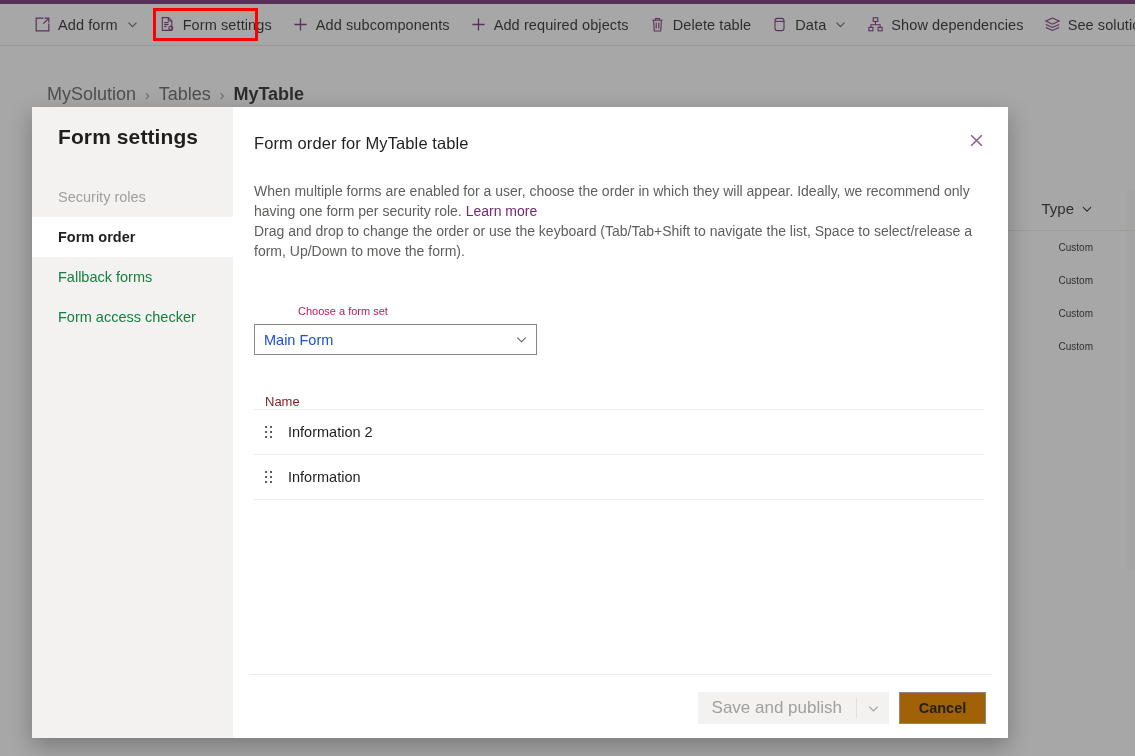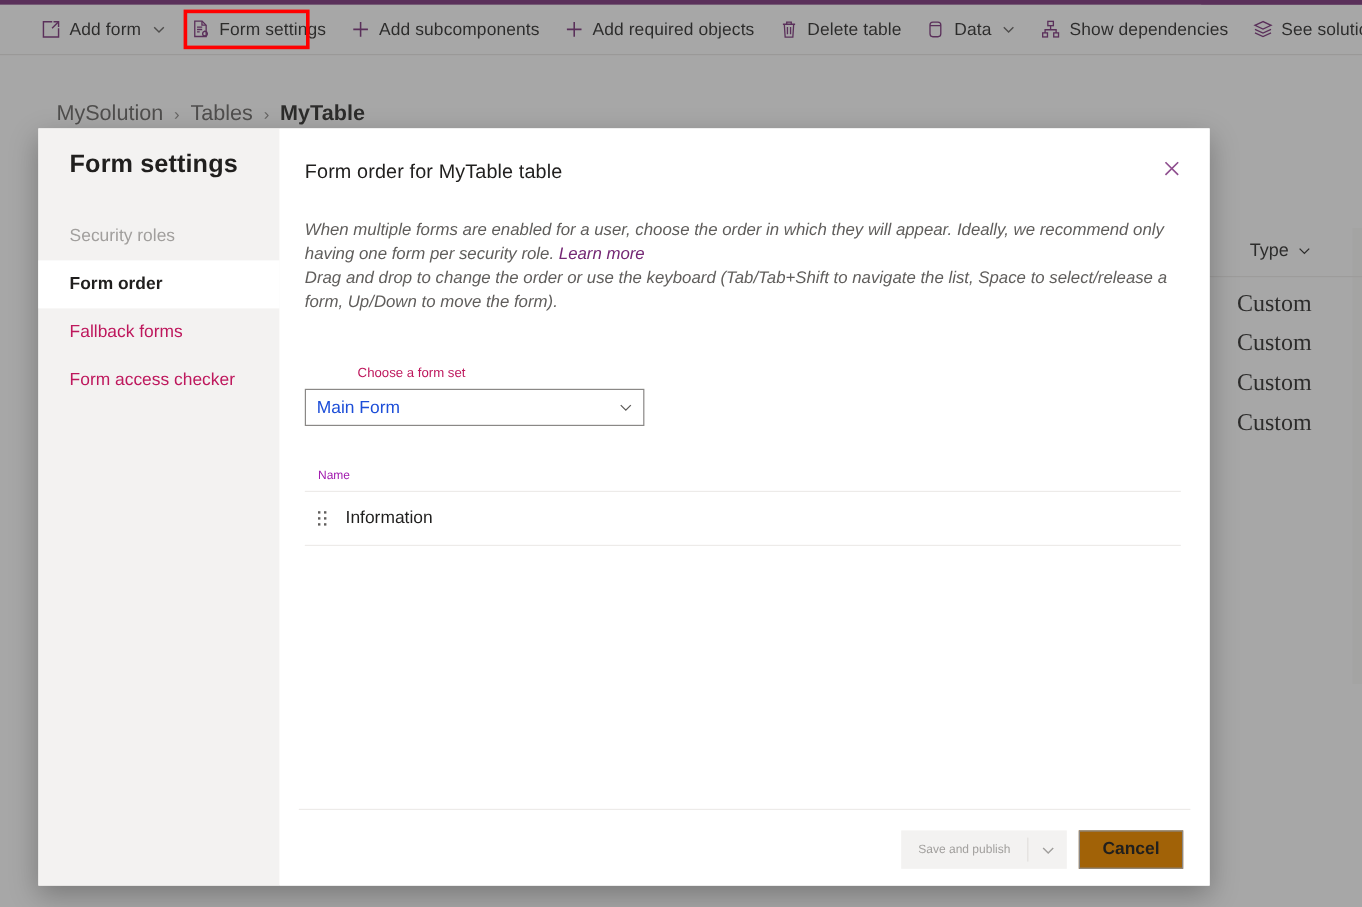--- a/index.html
+++ b/index.html
@@ -85,21 +85,21 @@
     display: flex; align-items: center;
     font-size: 15px; color: #201f1e;
   }
   .bg-th .chev { margin-left: 7px; color: #201f1e; display:inline-flex; }
   .bg-divider {
     position: absolute; top: 40px; left: 0; right: 0;
     height: 1px; background: #edebe9;
   }
   .bg-cell {
     position: absolute; right: 42px;
-    font-size: 20px; color: #201f1e; font-family: Liberation Serif, serif;
+    font-size: 10px; color: #201f1e;
   }
   .bg-right-rail {
     position: absolute; top: 190px; right: 0;
     width: 8px; height: 380px;
     background: #faf9f8;
   }
 
   
   .overlay {
     position: absolute; top: 0; left: 0;
@@ -126,21 +126,21 @@
   .dlg-nav-title {
     font-size: 21px; font-weight: bold; color: #201f1e;
     padding: 0 0 0 26px; margin-bottom: 28px;
     letter-spacing: .1px;
   }
   .nav-item {
     height: 40px;
     display: flex; align-items: center;
     padding-left: 26px;
     font-size: 14.5px;
-    color: #be185d;
+    color: #15803d;
     cursor: pointer;
   }
   .nav-item.disabled { color: #a19f9d; cursor: default; align-items: center; }
   .nav-item.selected {
     background: #ffffff;
     font-weight: bold;
     color: #201f1e;
   }
 
   
@@ -164,21 +164,20 @@
     display: flex; align-items: center; justify-content: center;
     color: #8f4f8f; cursor: pointer;
   }
 
   .dlg-body { padding: 0 21px; }
   .dlg-desc {
     margin-top: 25px;
     font-size: 14px; color: #605e5c;
     line-height: 20px;
     max-width: 730px;
-    font-style: italic;
   }
   .dlg-desc a { color: #742774; text-decoration: none; cursor: pointer; }
 
   .field-label {
     margin-top: 44px;
     font-size: 11px; color: #be185d; margin-left: 44px;
   }
   .combo {
     margin-top: 7px;
     width: 283px; height: 31px;
@@ -188,23 +187,23 @@
     padding: 0 8px 0 9px;
     cursor: pointer;
   }
   .combo-value { flex: 1 1 auto; font-size: 14.5px; color: #1d4ed8; }
   .combo-chev { width: 13px; height: 13px; color: #605e5c; display:inline-flex; }
 
   
   .order-list { margin-top: 28px; width: 730px; }
   .ol-head {
     height: 27px;
-    display: flex; align-items: center;
+    display: flex; align-items: flex-end;
     padding-left: 11px;
-    font-size: 10px; color: #a21caf;
+    font-size: 13px; color: #7f1d1d;
     border-bottom: 1px solid #edebe9;
   }
   .ol-row {
     height: 45px;
     display: flex; align-items: center;
     padding-left: 11px;
     border-bottom: 1px solid #edebe9;
     cursor: grab;
   }
   .grip {
@@ -233,21 +232,21 @@
     display: flex; align-items: center;
   }
   .split-btn {
     display: flex; align-items: center;
     height: 32px;
     background: #f3f2f1;
     cursor: default;
   }
   .split-main {
     padding: 0 14px;
-    font-size: 10px; color: #a19f9d;
+    font-size: 17px; color: #a19f9d;
     height: 32px; display: flex; align-items: center;
   }
   .split-sep { width: 1px; height: 20px; background: #e1dfdd; }
   .split-chev {
     width: 32px; height: 32px;
     display: flex; align-items: center; justify-content: center;
     color: #a19f9d; cursor: pointer;
   }
   .btn-secondary {
     margin-left: 10px;
@@ -451,20 +450,31 @@
                 <path d="M2.3 4.6 6.5 8.8l4.2-4.2"></path>
               </svg>
           </span>
         </div>
 
         <div class="order-list">
           <div class="ol-head">
             <span>Name</span>
           </div>
 
+          <div class="ol-row">
+            <span class="grip">
+              <i></i>
+                <i></i>
+                <i></i>
+                <i></i>
+                <i></i>
+                <i></i>
+            </span>
+            <span class="ol-row-label">Information 2</span>
+          </div>
 
           <div class="ol-row">
             <span class="grip">
               <i></i>
                 <i></i>
                 <i></i>
                 <i></i>
                 <i></i>
                 <i></i>
             </span>

